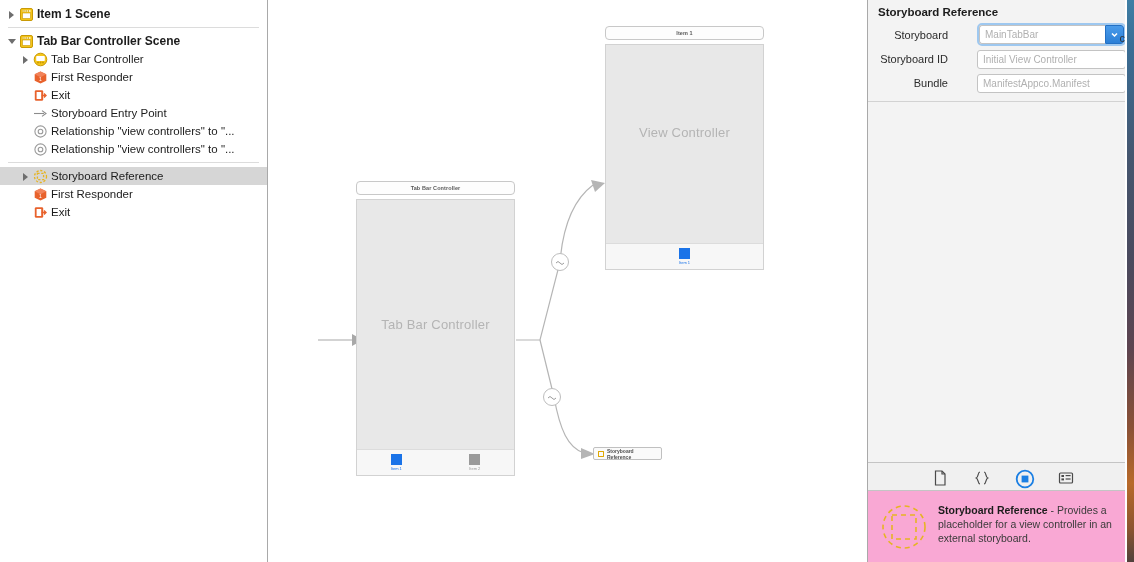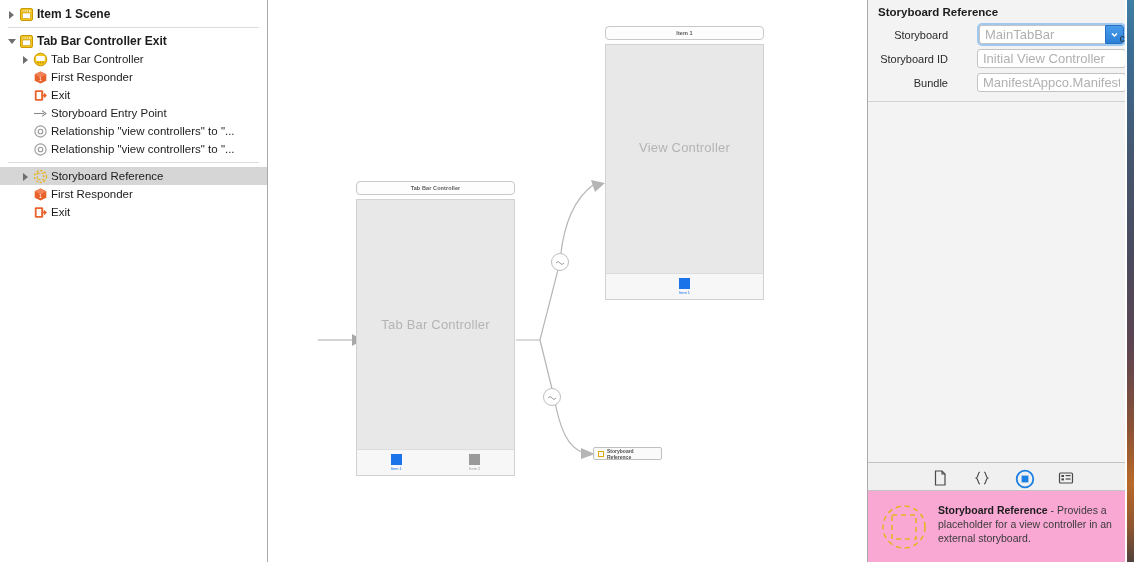--- a/index.html
+++ b/index.html
@@ -156,21 +156,21 @@
     text-align: right;
     width: 78px; flex: 0 0 78px;
     padding-right: 6px;
   }
   .field-ctl { flex: 1 1 auto; position: relative; height: 19px; }
   .txtfield {
     width: 100%; height: 19px;
     background: #ffffff;
     border: 1px solid #c3c3c3;
     border-radius: 3px;
-    font-size: 13px;
+    font-size: 10px;
     color: #b0b0b0;
     padding: 0 5px;
     line-height: 17px;
     font-family: "Liberation Sans", sans-serif;
     outline: none;
   }
   .combo-wrap {
     position: relative;
     border: 2px solid #9ec8f0;
     border-radius: 5px;
@@ -269,21 +269,21 @@
               <rect x="3.5" y="3.2" width="8" height="1.6" fill="#fff8d8"></rect>
               <rect x="3.5" y="6" width="8" height="5.5" fill="#ffffff" stroke="#c99a06" stroke-width="0.6"></rect>
               <g fill="#c99a06">
                 <rect x="3.6" y="3.3" width="1" height="1.4"></rect>
                 <rect x="5.4" y="3.3" width="1" height="1.4"></rect>
                 <rect x="7.2" y="3.3" width="1" height="1.4"></rect>
                 <rect x="9" y="3.3" width="1" height="1.4"></rect>
               </g>
             </svg>
           </span>
-          <span class="ol-label bold">Tab Bar Controller Exit</span>
+          <span class="ol-label bold">Tab Bar Controller Scene</span>
         </div>
         <div class="ol-row indent2">
           <span class="disclosure closed"></span>
           <span class="ico">
             <svg width="15" height="15" viewBox="0 0 15 15">
               <circle cx="7.5" cy="7.5" r="6.3" fill="#f5c518" stroke="#c99a06" stroke-width="1"></circle>
               <rect x="3.2" y="4" width="8.6" height="5" rx="0.8" fill="#ffffff"></rect>
               <g fill="#c99a06">
                 <circle cx="5" cy="10.6" r="1"></circle>
                 <circle cx="7.5" cy="10.6" r="1"></circle>
@@ -422,21 +422,21 @@
               <div class="tabitem">
                 <div class="tabglyph unsel"></div>
                 <div class="tablabel unsel">Item 2</div>
               </div>
             </div>
         </div>
       </div>
 
       <div class="scene" style="left:337px; top:26px; width:159px;">
         <div class="scene-title">Item 1</div>
-        <div class="device" style="height:256px;gap:24px;">
+        <div class="device" style="height:226px;gap:24px;">
           <div class="device-body">
             <span class="device-title">View Controller</span>
           </div>
           <div class="tabbar" id="tabbar-item1">
               <div class="tabitem">
                 <div class="tabglyph sel"></div>
                 <div class="tablabel sel">Item 1</div>
               </div>
             </div>
         </div>

